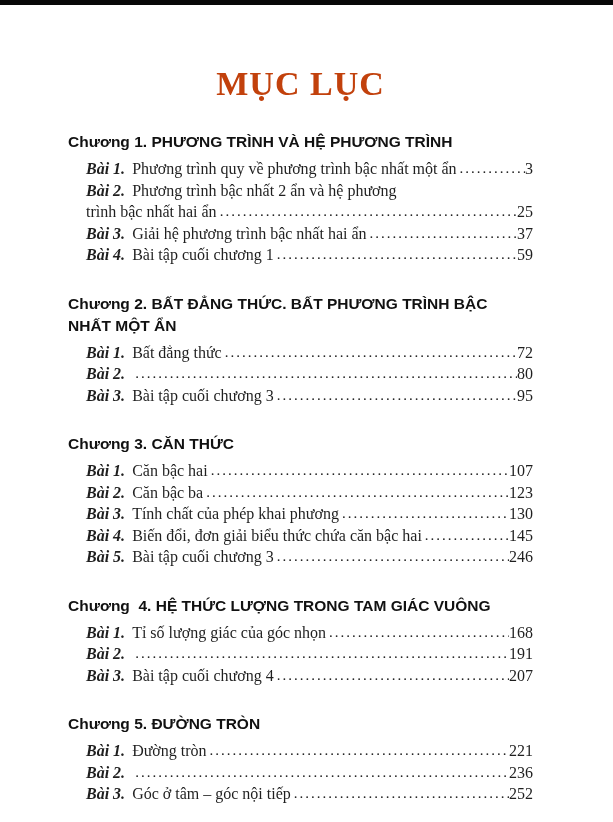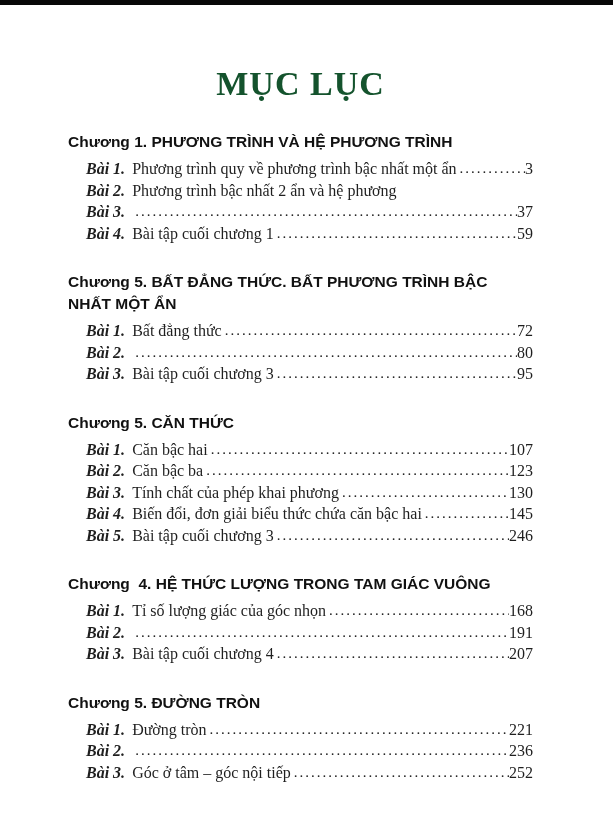--- a/index.html
+++ b/index.html
@@ -25,21 +25,21 @@
     padding: 0 80px 0 68px;
   }
   h1.page-title {
     margin: 64px 0 0 0;
     text-align: center;
     font-family: "Liberation Serif", "DejaVu Serif", serif;
     font-weight: 700;
     font-size: 34px;
     line-height: 40px;
     letter-spacing: 1px;
-    color: #14532d;
+    color: #c2410c;
   }
   .toc { margin-top: 16px; }
   .chapter { margin-top: 18px; }
   .chapter-heading {
     font-family: "Liberation Sans", sans-serif;
     font-weight: 700;
     font-size: 15.5px;
     line-height: 22px;
     margin: 27px 0 5px 0;
     color: #111111;
@@ -91,55 +91,61 @@
           <span class="no">Bài 1.</span>
           <span class="tt">Phương trình quy về phương trình bậc nhất một ẩn</span>
           <span class="dots"></span>
           <span class="pg">3</span>
         </div>
         <div class="row">
           <span class="no">Bài 2.</span>
           <span class="tt">Phương trình bậc nhất 2 ẩn và hệ phương</span>
         </div>
         <div class="row">
-          <span class="no">Bài 3.</span>
+          <span class="tt">trình bậc nhất hai ẩn</span>
+          <span class="dots"></span>
+          <span class="pg">25</span>
+        </div>
+        <div class="row">
+          <span class="no">Bài 3.</span>
+          <span class="tt">Giải hệ phương trình bậc nhất hai ẩn</span>
           <span class="dots"></span>
           <span class="pg">37</span>
         </div>
         <div class="row">
           <span class="no">Bài 4.</span>
           <span class="tt">Bài tập cuối chương 1</span>
           <span class="dots"></span>
           <span class="pg">59</span>
         </div>
       </section>
 
       <section class="chapter">
-        <h2 class="chapter-heading">Chương 5. BẤT ĐẲNG THỨC. BẤT PHƯƠNG TRÌNH BẬC NHẤT MỘT ẨN</h2>
+        <h2 class="chapter-heading">Chương 2. BẤT ĐẲNG THỨC. BẤT PHƯƠNG TRÌNH BẬC NHẤT MỘT ẨN</h2>
         <div class="row">
           <span class="no">Bài 1.</span>
           <span class="tt">Bất đẳng thức</span>
           <span class="dots"></span>
           <span class="pg">72</span>
         </div>
         <div class="row">
           <span class="no">Bài 2.</span>
           <span class="dots"></span>
           <span class="pg">80</span>
         </div>
         <div class="row">
           <span class="no">Bài 3.</span>
           <span class="tt">Bài tập cuối chương 3</span>
           <span class="dots"></span>
           <span class="pg">95</span>
         </div>
       </section>
 
       <section class="chapter">
-        <h2 class="chapter-heading">Chương 5. CĂN THỨC</h2>
+        <h2 class="chapter-heading">Chương 3. CĂN THỨC</h2>
         <div class="row">
           <span class="no">Bài 1.</span>
           <span class="tt">Căn bậc hai</span>
           <span class="dots"></span>
           <span class="pg">107</span>
         </div>
         <div class="row">
           <span class="no">Bài 2.</span>
           <span class="tt">Căn bậc ba</span>
           <span class="dots"></span>

